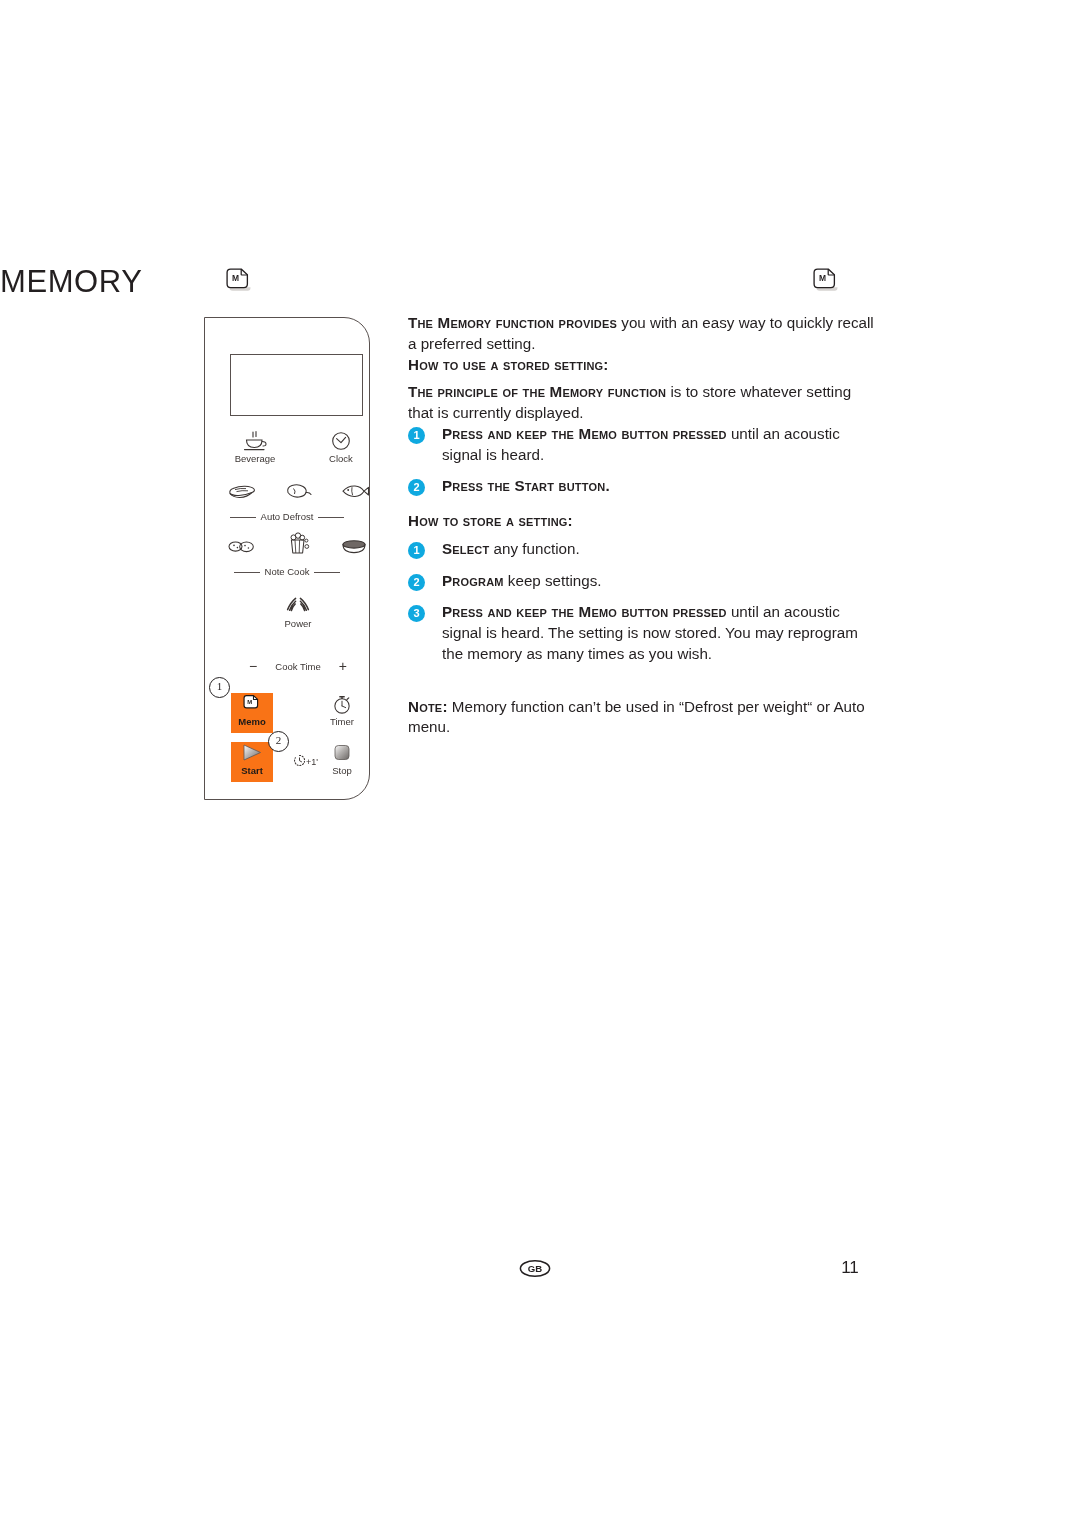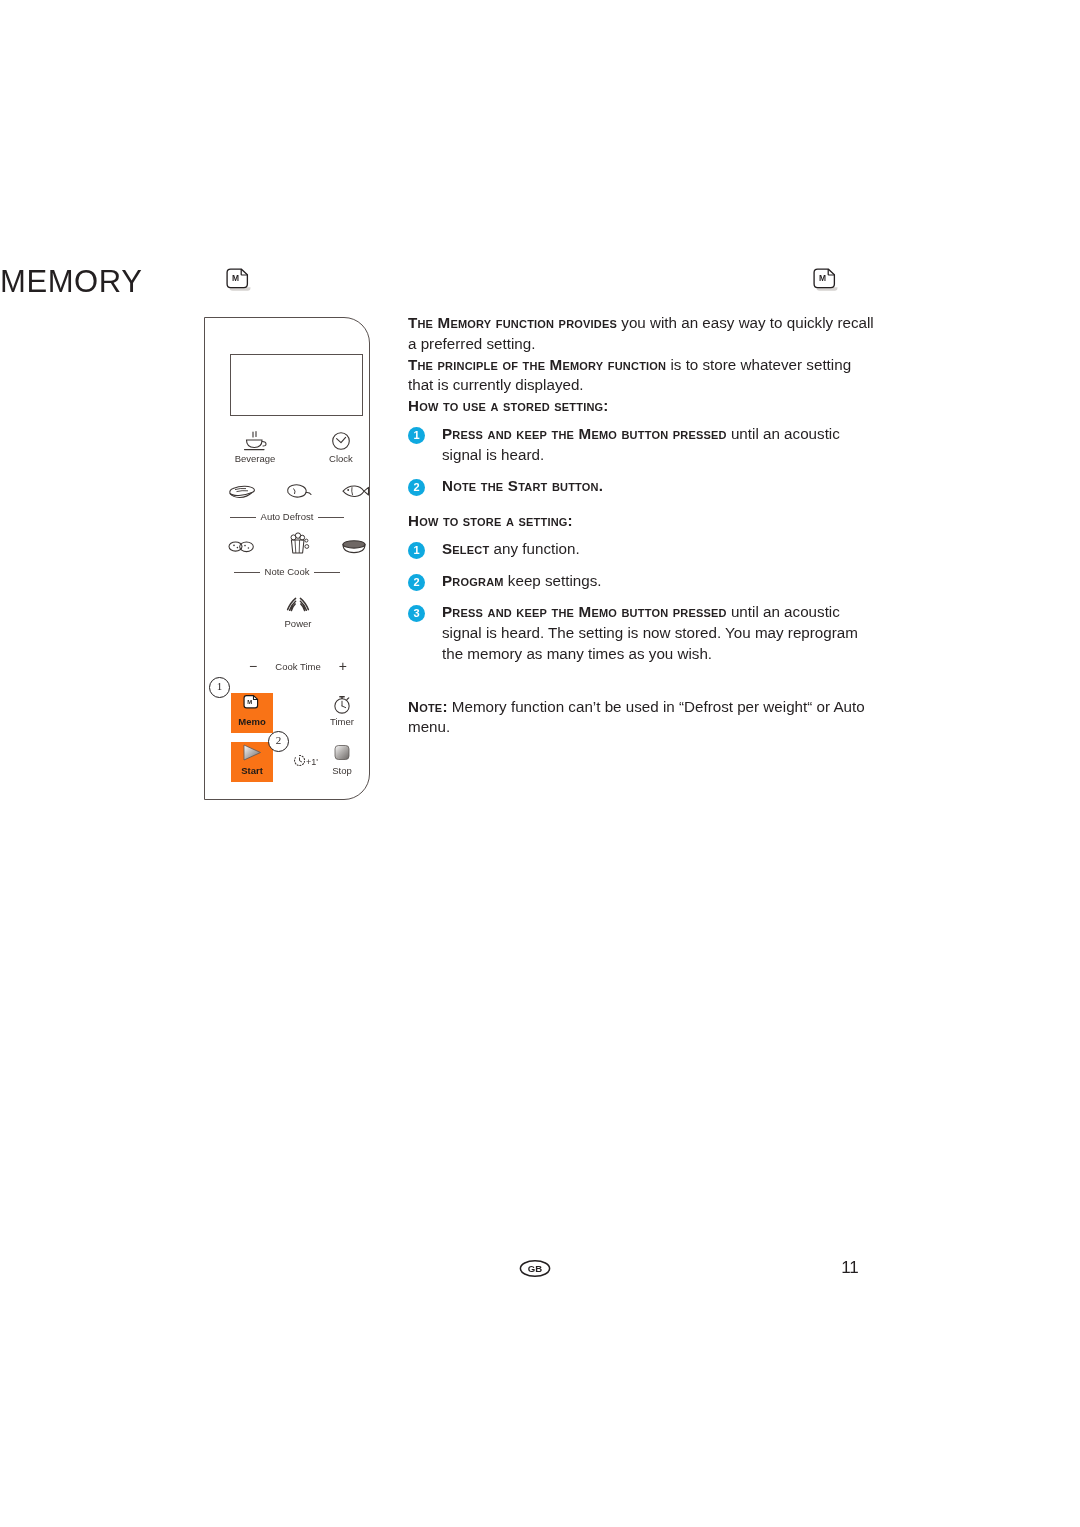--- a/index.html
+++ b/index.html
@@ -407,32 +407,32 @@
   </div>
 </div>
 
 <div class="callout" style="left:209px; top:677px;">1</div>
 <div class="callout" style="left:268px; top:731px;">2</div>
 
 <div class="content">
 
   <p class="para"><span class="sc">The Memory function provides</span><span> you with an easy way to quickly recall a preferred setting.</span></p>
 
+  <p class="para subhead sc">How to use a stored setting:</p>
+
   <p class="para"><span class="sc">The principle of the Memory function</span><span> is to store whatever setting that is currently displayed.</span></p>
-
-  <p class="para subhead sc">How to use a stored setting:</p>
 
   <ul class="steps">
     <li class="step">
       <span class="bullet">1</span>
       <span class="sc">Press and keep the Memo button pressed</span><span> until an acoustic signal is heard.</span>
     </li>
     <li class="step">
       <span class="bullet">2</span>
-      <span class="sc">Note the Start button.</span><span></span>
+      <span class="sc">Press the Start button.</span><span></span>
     </li>
   </ul>
 
   <p class="para subhead sc">How to store a setting:</p>
 
   <ul class="steps">
     <li class="step">
       <span class="bullet">1</span>
       <span class="sc">Select</span><span> any function.</span>
     </li>

